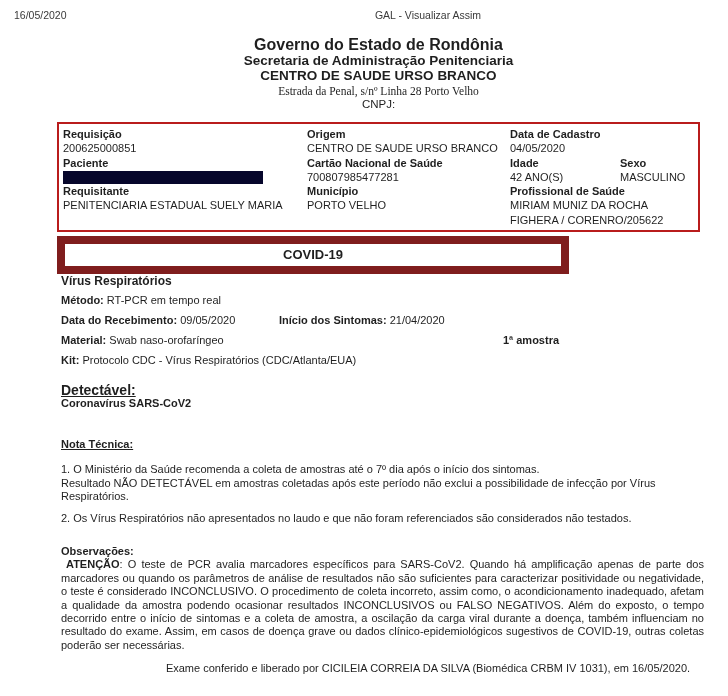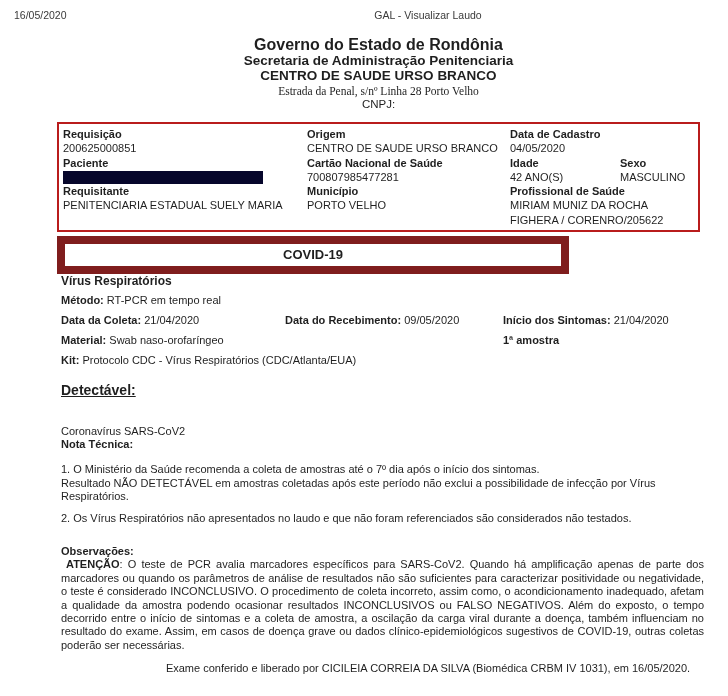--- a/index.html
+++ b/index.html
@@ -49,43 +49,43 @@
   .r-metodo { top:294px; }
   .r-dates  { top:314px; }
   .r-material { top:334px; }
   .r-kit    { top:354px; }
   .seg1 { width:224px; }
   .seg2 { width:218px; }
   .segwide { width:442px; }
   .bold { font-weight:bold; }
 
   .result-label { top:382px; left:61px; font-size:14px; font-weight:bold; text-decoration:underline; }
-  .result-value { top:425px; left:61px; font-size:11px; font-weight:normal; }
+  .result-value { top:397px; left:61px; font-size:11px; font-weight:bold; }
 
   
   .nota { top:437px; left:61px; width:641px; line-height:13.5px; font-size:11px; }
-  .nota-title { font-weight:bold; margin-bottom:12px; line-height:14px; }
+  .nota-title { font-weight:bold; margin-bottom:12px; line-height:14px;text-decoration:underline; }
   .nota-item2 { margin-top:8px; }
 
   
   .obs { top:545px; left:61px; width:643px; line-height:13.4px; font-size:11px; }
   .obs-title { font-weight:bold; }
   .obs-body { margin:0; text-align:justify; text-indent:5px; }
 
   
   .release-line {
     top:662px; left:428px; transform:translateX(-50%);
     white-space:nowrap; font-size:11px;
   }
 </style>
 </head>
 <body>
 
 <div class="abs print-date">16/05/2020</div>
-<div class="abs print-title">GAL - Visualizar Laudo</div>
+<div class="abs print-title">GAL - Visualizar Assim</div>
 
 <div class="abs letterhead">
   <div class="lh-gov">Governo do Estado de Rondônia</div>
   <div class="lh-sec">Secretaria de Administração Penitenciaria</div>
   <div class="lh-unit">CENTRO DE SAUDE URSO BRANCO</div>
   <div class="lh-addr">Estrada da Penal, s/nº Linha 28 Porto Velho</div>
   <div class="lh-cnpj">CNPJ:</div>
 </div>
 
 <div class="abs info-box">
@@ -123,21 +123,20 @@
 
 <div class="abs covid-banner">COVID-19</div>
 
 <div class="abs exam-title">Vírus Respiratórios</div>
 
 <div class="abs exam-row r-metodo">
   <div><span class="bold">Método:</span>&nbsp;<span>RT-PCR em tempo real</span></div>
 </div>
 
 <div class="abs exam-row r-dates">
-  <div class="seg1"><span class="bold">Data da Coleta:</span>&nbsp;<span>21/04/2020</span></div>
   <div class="seg2"><span class="bold">Data do Recebimento:</span>&nbsp;<span>09/05/2020</span></div>
   <div><span class="bold">Início dos Sintomas:</span>&nbsp;<span>21/04/2020</span></div>
 </div>
 
 <div class="abs exam-row r-material">
   <div class="segwide"><span class="bold">Material:</span>&nbsp;<span>Swab naso-orofaríngeo</span></div>
   <div class="bold">1ª amostra</div>
 </div>
 
 <div class="abs exam-row r-kit">

